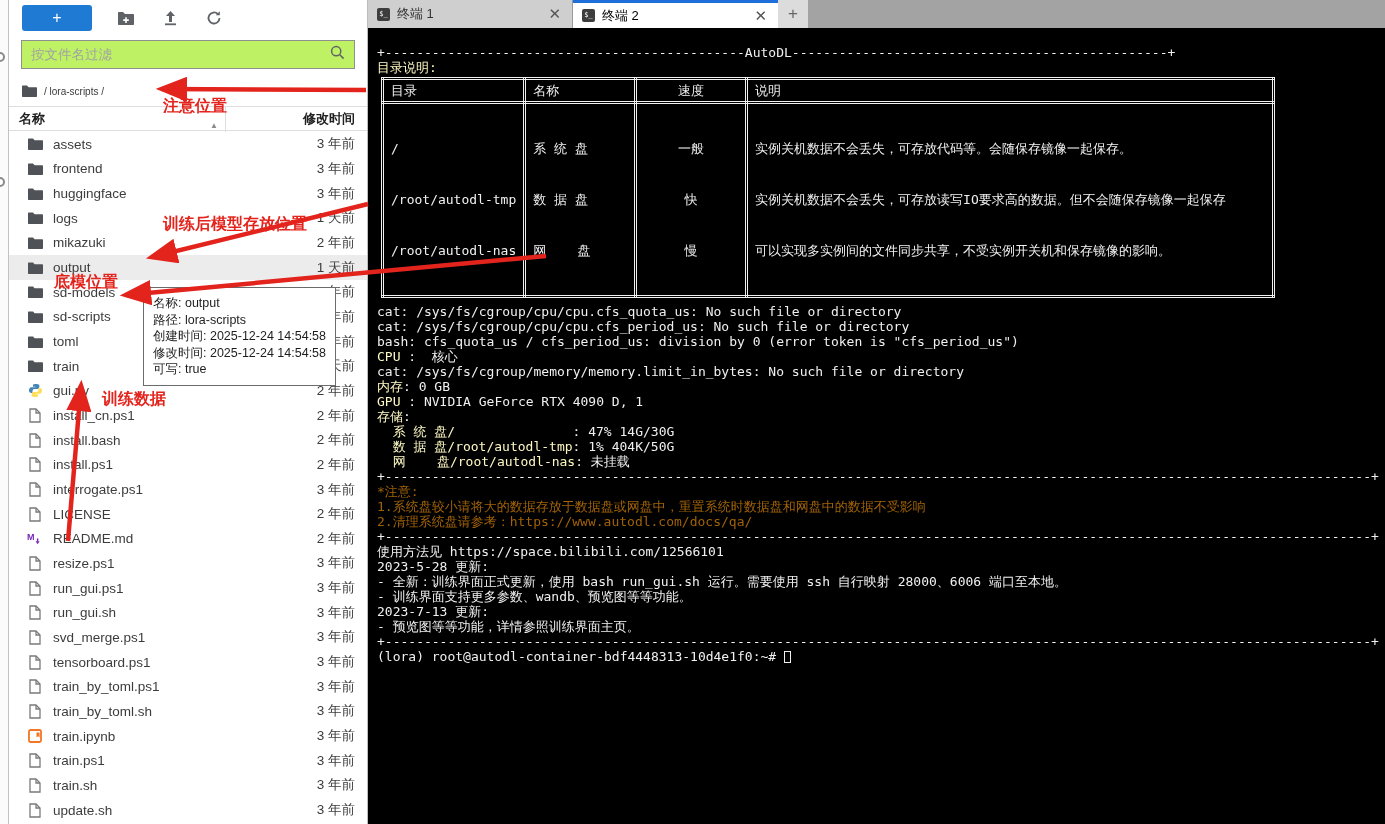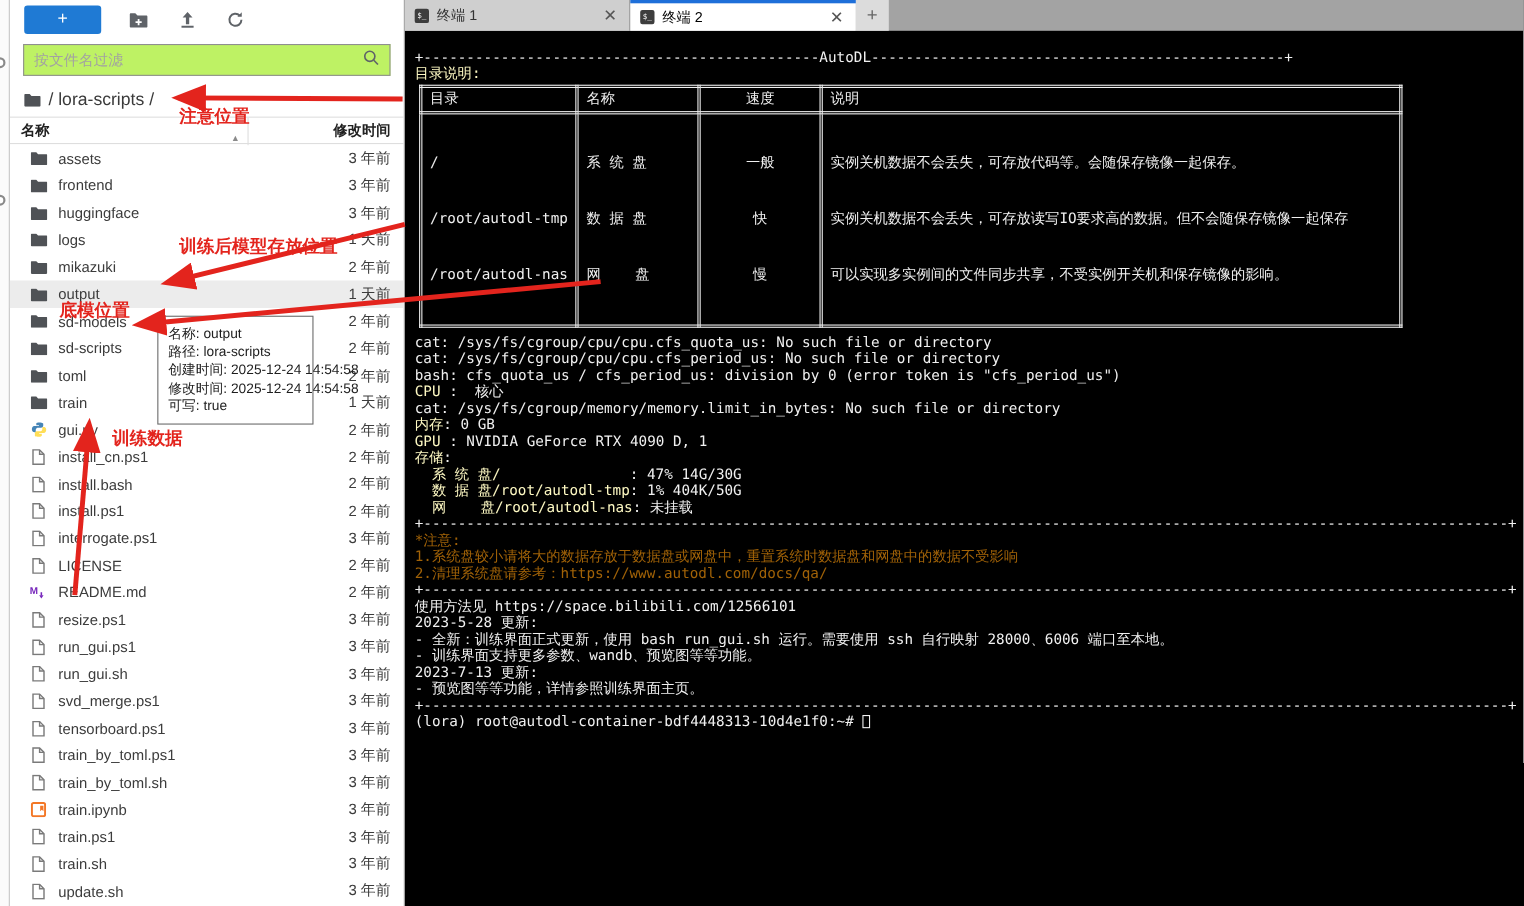--- a/index.html
+++ b/index.html
@@ -22,21 +22,21 @@
     color: #fff; font-size: 16px; line-height: 24px; cursor: pointer; }
   .tool-ic { width: 20px; height: 20px; display: inline-flex; align-items: center;
     justify-content: center; cursor: pointer; }
   .fb-filter { position: absolute; left: 12px; top: 40px; width: 334px; height: 29px;
     border: 1px solid #8f8f8f; background: #bef264; display: flex; align-items: center; }
   .fb-filter input { flex: 1; border: none; outline: none; font-size: 13.5px; color: #444;
     padding-left: 9px; font-family: inherit; background: transparent; }
   .fb-filter input::placeholder { color: #a2a2a2; }
   .fb-filter .mag { margin-right: 9px; }
   .fb-crumb { position: absolute; left: 13px; top: 80px; height: 22px;
-    display: flex; align-items: center; gap: 7px; font-size: 16px; color: #3a3a3a; }
+    display: flex; align-items: center; gap: 7px; font-size: 10px; color: #3a3a3a; }
   .fb-head { position: absolute; left: 0; top: 106px; width: 100%; height: 25px;
     border-top: 1px solid #dedede; border-bottom: 1px solid #dedede;
     display: flex; align-items: center; font-size: 13px; font-weight: bold; color: #212121; }
   .fb-head .h-name { padding-left: 10px; flex: 1; }
   .fb-head .h-div { width: 1px; height: 25px; background: #dedede; position: absolute; left: 216px; top: 0; }
   .fb-head .h-date { padding-right: 12px; }
   .sort-caret { position: absolute; left: 201px; top: 14px; font-size: 8px; color: #8a8a8a; }
   .fb-rows { position: absolute; left: 0; top: 132px; width: 100%; }
   .f-row { height: 24.66px; display: flex; align-items: center; padding: 0 12px 0 18px;
     font-size: 13.5px; color: #3c3c3c; cursor: pointer; }
@@ -75,21 +75,21 @@
   table.sys { border-collapse: collapse; table-layout: fixed; margin: 2px 0 6px 4px; }
   table.sys th, table.sys td { border: 3px double #f0f0f0; padding: 2px 7px; font-weight: normal;
     text-align: left; vertical-align: top; white-space: pre; font-size: 13px; line-height: 17px; }
   table.sys .c-dir { width: 130px; }
   table.sys .c-name { width: 64px; }
   table.sys .c-speed { width: 40px; text-align: center; }
   table.sys .c-desc { width: 527px; }
   table.sys td div { line-height: 17px; }
 
   
-  .tooltip { position: absolute; left: 143px; top: 287px; width: 142px; z-index: 5;
+  .tooltip { position: absolute; left: 143px; top: 287px; width: 193px; z-index: 5;
     background: #fff; border: 1px solid #6b6b6b; padding: 7px 9px; font-size: 12.5px;
     color: #1d1d1d; line-height: 16.5px; white-space: nowrap; }
 
   
   .overlay { position: absolute; left: 0; top: 0; width: 1385px; height: 824px;
     z-index: 10; pointer-events: none; }
   .ann-label { position: absolute; color: #e3241d; font-weight: bold; font-size: 16px;
     white-space: nowrap; }
 </style>
 </head>

